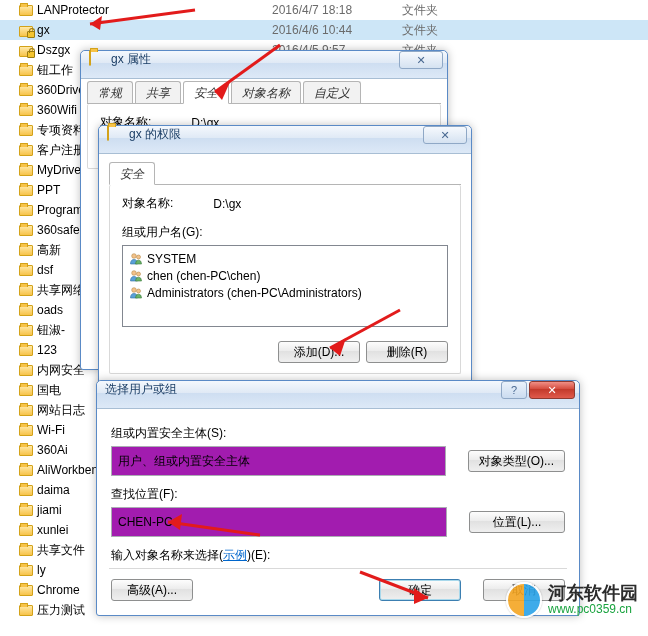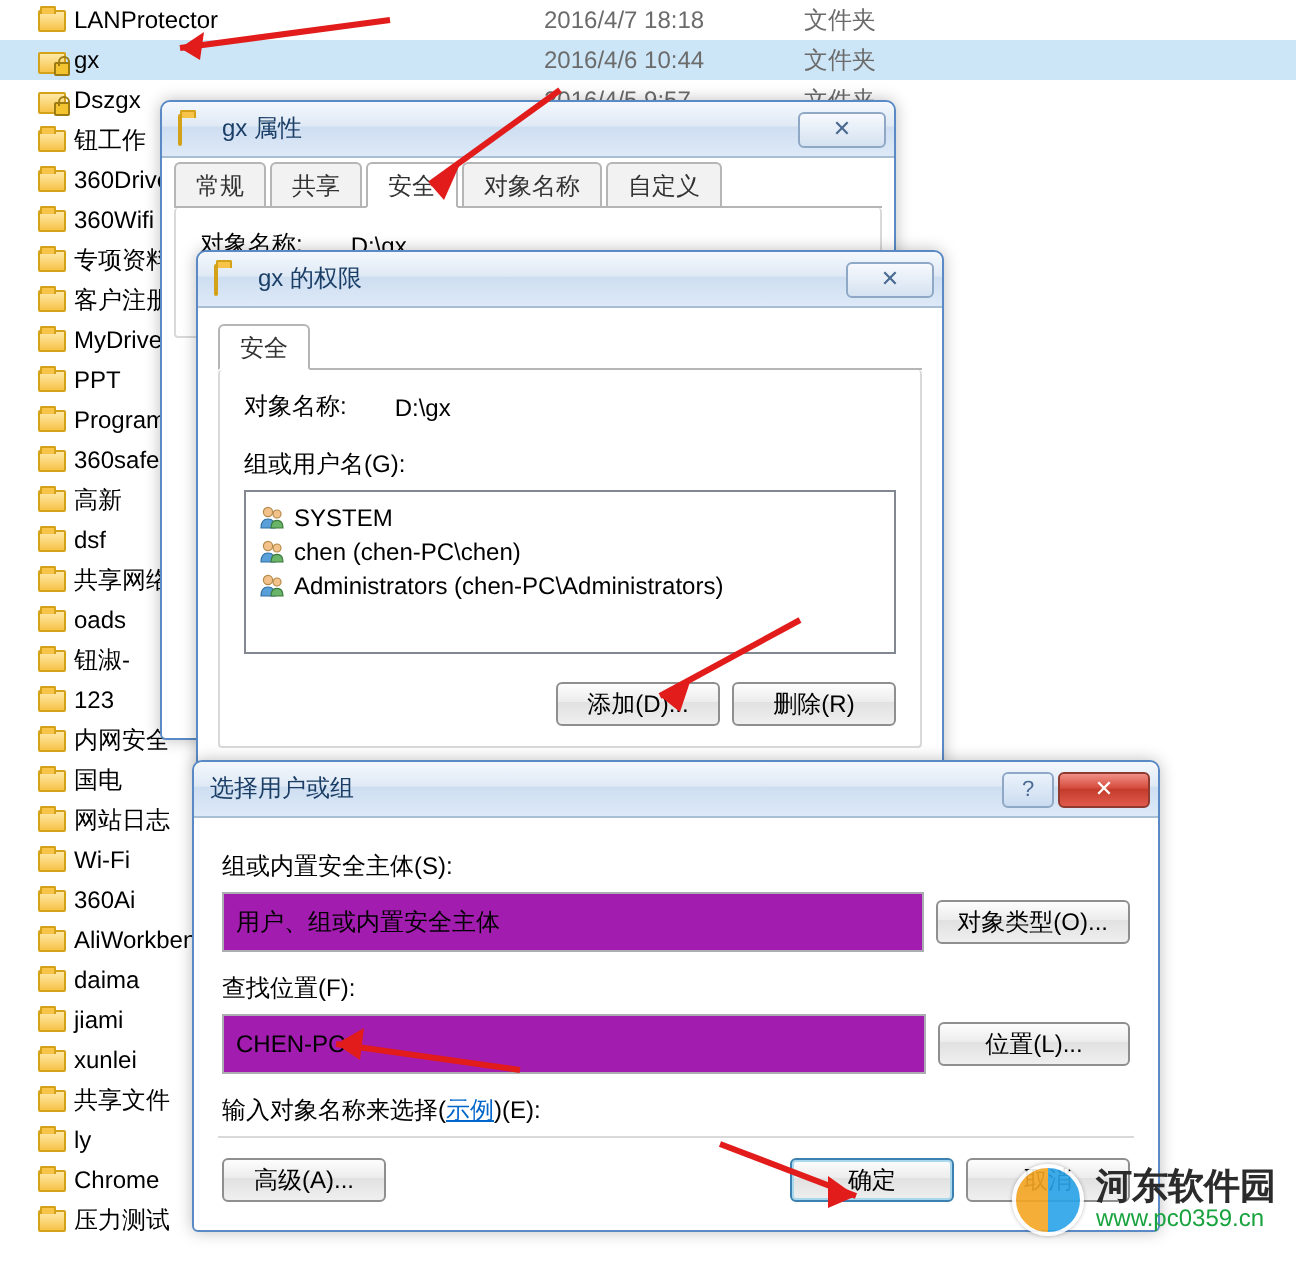--- a/index.html
+++ b/index.html
@@ -16,48 +16,48 @@
 
 .folder-icon { width:14px; height:11px; background: linear-gradient(#ffe9a8,#f7c349); border:1px solid #d3a219; border-radius:1px; position:relative; }
 .folder-icon::before { content:""; position:absolute; top:-3px; left:0; width:6px; height:3px; background:#f7c349; border:1px solid #d3a219; border-bottom:none; border-radius:1px 1px 0 0; }
 .lock-icon { width:14px; height:14px; position:relative; }
 .lock-icon .f { width:14px; height:11px; background: linear-gradient(#ffe9a8,#f7c349); border:1px solid #d3a219; border-radius:1px; position:absolute; bottom:0; }
 .lock-icon .l { position:absolute; bottom:-1px; right:-2px; width:8px; height:7px; background:#f4c430; border:1px solid #9b7b12; border-radius:1px; }
 .lock-icon .l::before { content:""; position:absolute; top:-4px; left:1px; width:4px; height:4px; border:1px solid #9b7b12; border-bottom:none; border-radius:3px 3px 0 0; }
 
 
 .win { position:absolute; background:#fff; border:1px solid #5a8ac6; border-radius:5px 5px 3px 3px; box-shadow:0 0 8px rgba(0,0,0,.25); }
-.titlebar { height:28px; background: linear-gradient(#f4f8fd,#dfe9f5 45%,#cedef1 46%,#dde9f7); border-radius:5px 5px 0 0; display:flex; align-items:center; padding:0 4px 0 8px; border-bottom:1px solid #a8bed4; position:relative; }
+.titlebar { height:28px; background: linear-gradient(#f4f8fd,#dfe9f5 45%,#cedef1 46%,#dde9f7); border-radius:5px 5px 0 0; display:flex; align-items:flex-start; padding:0 4px 0 8px; border-bottom:1px solid #a8bed4; position:relative; }
 .titlebar .ticon { width:16px; height:13px; margin-right:6px; }
 .titlebar .ttext { flex:1; color:#1b3e66; }
 .winbtn { width:32px; height:18px; border:1px solid #8fa8c6; border-radius:3px; background:linear-gradient(#f6f9fd,#d5e2f1); display:flex; align-items:center; justify-content:center; margin-left:2px; color:#4a6a92; font-size:11px; cursor:pointer; }
 .winbtn.close { width:44px; background:linear-gradient(#f6f9fd,#d5e2f1); }
 .winbtn.red { width:46px; background:linear-gradient(#f08f86,#d44a3b 45%,#c33a2b 46%,#e05a4b); border-color:#8f3a30; color:#fff; }
 .winbtn.q { width:26px; background:linear-gradient(#eaf2fb,#cbdcf0); }
 .body { padding:8px 10px 10px; }
 
 
 .tabs { display:flex; border-bottom:1px solid #b5b5b5; height:23px; margin:2px 6px 0 6px; }
-.tab { padding:3px 10px 0; border:1px solid #b5b5b5; border-bottom:none; margin-right:2px; background:#f2f2f2; border-radius:3px 3px 0 0; color:#333; cursor:pointer; height:22px; }
+.tab { padding:3px 10px 0; border:1px solid #b5b5b5; border-bottom:none; margin-right:2px; background:#f2f2f2; border-radius:3px 3px 0 0; color:#333; cursor:pointer; height:22px;font-style:italic; }
 .tab.active { background:#fff; height:23px; position:relative; top:0; border-bottom:1px solid #fff; margin-bottom:-1px; }
 
 
 .frame { border:1px solid #d9d9d9; border-radius:2px; margin:6px; padding:10px 12px; background:#fff; }
 .label { color:#000; margin:4px 0 4px 0; }
 .listbox { border:1px solid #828790; background:#fff; height:82px; padding:4px 6px; overflow:hidden; }
 .list-item { display:flex; align-items:center; height:17px; gap:4px; }
 .user-ico { width:14px; height:14px; display:inline-block; }
 .user-ico svg { width:14px; height:14px; }
 
 
 .btn { display:inline-flex; align-items:center; justify-content:center; height:22px; padding:0 10px; background:linear-gradient(#fdfdfd,#ececec 45%,#e1e1e1 46%,#efefef); border:1px solid #8e8f8f; border-radius:3px; color:#000; cursor:pointer; min-width:82px; }
 .btn.default { border:1px solid #3c7fb1; box-shadow:0 0 0 1px #a8d8eb inset; }
 .btn-row { display:flex; justify-content:flex-end; gap:6px; margin-top:6px; }
 
-.row { display:flex; align-items:center; gap:6px; }
+.row { display:flex; align-items:center; gap:22px; }
 .row .field { flex:1; }
 
 
 .arrow { position:absolute; pointer-events:none; }
 .arrow line { stroke:#e21b1b; stroke-width:3; }
 .arrow polygon { fill:#e21b1b; }
 
 
 .watermark { position:absolute; right:10px; bottom:18px; display:flex; align-items:center; gap:6px; pointer-events:none; }
 .wm-logo { width:36px; height:36px; border-radius:50%; background:conic-gradient(#2aa3e8 0 180deg,#f5a623 180deg 360deg); opacity:.9; border:2px solid #fff; box-shadow:0 0 2px rgba(0,0,0,.3); }

